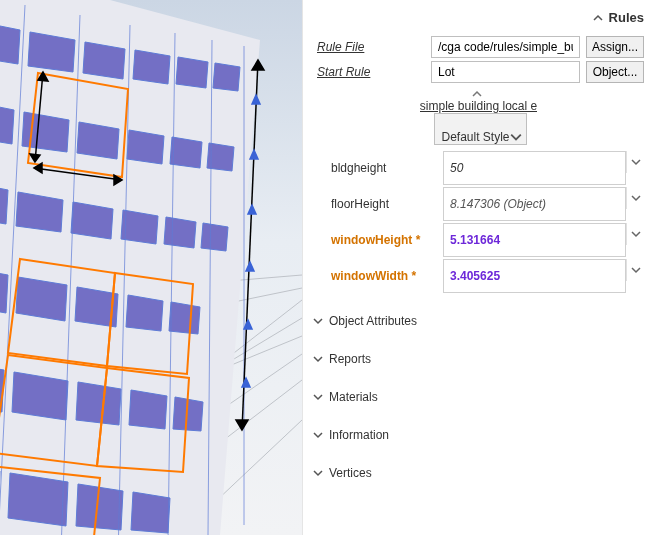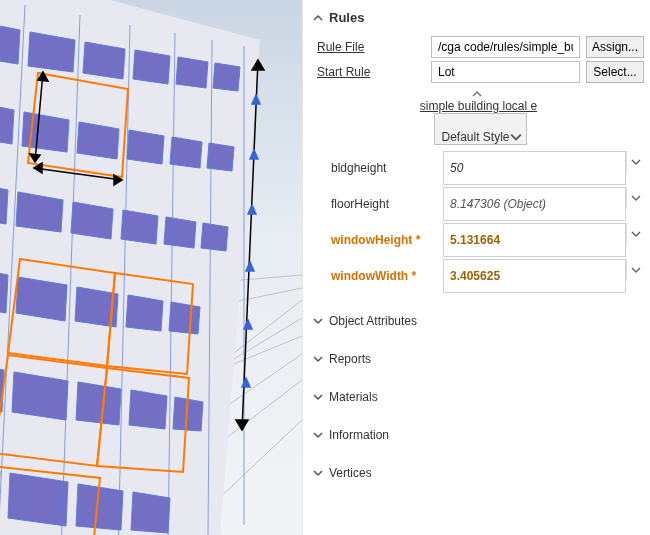--- a/index.html
+++ b/index.html
@@ -1,45 +1,45 @@
 <!DOCTYPE html>
 <html><head>
 <meta charset="utf-8">
 <style>
   * { box-sizing: border-box; margin: 0; padding: 0; }
   html, body { width: 650px; height: 535px; overflow: hidden; font-family: "Segoe UI", Tahoma, sans-serif; font-size: 12px; color: #333; }
   .app { display: flex; width: 100%; height: 100%; }
   .viewport { width: 302px; height: 535px; background: linear-gradient(#cbd6e4 0%, #e8edf3 45%, #f2f3f5 100%); position: relative; flex-shrink: 0; }
   .viewport svg { position: absolute; top: 0; left: 0; }
   .panel { flex: 1; background: #fff; padding: 6px 6px 0 10px; overflow: hidden; border-left: 1px solid #e5e5e5; }
-  .section-header { display: flex; align-items: center; gap: 6px; font-weight: 600; font-size: 13px; padding: 4px 0 8px 0; }
+  .section-header { display: flex; align-items: center; gap: 6px; font-weight: 600; font-size: 13px; padding: 4px 0 8px 0; justify-content: flex-end; }
   .chev { width: 10px; display: inline-block; }
   .chev svg { display: block; }
   .form-row { display: flex; align-items: center; gap: 6px; margin: 3px 0; }
   .lbl { width: 112px; padding-left: 4px; }
-  .lbl.u { text-decoration: underline; }
+  .lbl.u { text-decoration: underline; font-style: italic; }
   .val { flex: 1; min-width: 0; }
   input[type=text].field {
     width: 100%; height: 22px; border: 1px solid #bfbfbf; padding: 0 6px; font: inherit; background: #fff;
   }
   .btn {
     height: 22px; min-width: 58px; border: 1px solid #b5b5b5; background: #f0f0f0; padding: 0 0; font: inherit; cursor: pointer;
   }
   .subheader-row { display: flex; align-items: center; gap: 0; margin-top: 6px; flex-direction: column; }
   .subheader-row .chev { margin-right: 4px; }
   .sub-link { text-decoration: underline; color: #333; white-space: nowrap; overflow: hidden; text-overflow: clip; flex-shrink: 1; max-width: 132px; }
   .style-select { flex: 1; display: flex; align-items: center; height: 22px; border: 1px solid #bfbfbf; background: #f2f2f2; padding: 16px 4px 0 6px; margin-left: 4px; justify-content: space-between; cursor: pointer; }
   .style-select .dd-ico { width: 12px; height: 12px; }
   .attr-block { margin-top: 6px; }
   .attr-row { display: flex; align-items: center; margin: 2px 0; }
   .attr-name { width: 130px; padding-left: 18px; }
   .attr-name.mod { color: #d47300; font-weight: 600; }
   .attr-val { flex: 1; height: 22px; border: 1px solid #cfcfcf; background: #fff; padding: 16px 6px; font: inherit; display: flex; align-items: center; font-style: italic; }
   .attr-val.object { color: #555; }
-  .attr-val.mod { font-weight: 600; font-style: normal; color: #a16207; }
+  .attr-val.mod { font-weight: 600; font-style: normal; color: #6d28d9; }
   .dd-btn { width: 18px; height: 22px; border: 0; border-left: 1px solid #e0e0e0; background: #fff; display: flex; align-items: center; justify-content: center; cursor: pointer; }
   .dd-btn svg { width: 10px; height: 10px; }
   .attr-cell { flex: 1; display: flex; }
   .coll-section { display: flex; align-items: center; gap: 6px; padding: 13px 0 11px 0; font-size: 12px; cursor: pointer; }
   .coll-section:first-of-type { margin-top: 8px; }
   .coll-section .chev { width: 10px; }
 </style>
 </head>
 <body>
 
@@ -172,21 +172,21 @@
 
     <div class="form-row">
       <span class="lbl u">Rule File</span>
       <span class="val"><input type="text" class="field" value="/cga code/rules/simple_bu" style=""></span>
       <button class="btn">Assign...</button>
     </div>
 
     <div class="form-row">
       <span class="lbl u">Start Rule</span>
       <span class="val"><input type="text" class="field" value="Lot" style=""></span>
-      <button class="btn">Select...</button>
+      <button class="btn">Object...</button>
     </div>
 
     <div class="subheader-row">
       <span class="chev">
         <svg width="10" height="10" viewBox="0 0 10 10">
             <path d="M1 7 L5 3 L9 7" fill="none" stroke="#777" stroke-width="1.5"></path>
           </svg>
       </span>
       <span class="sub-link">simple building local e</span>
       <div class="style-select">

